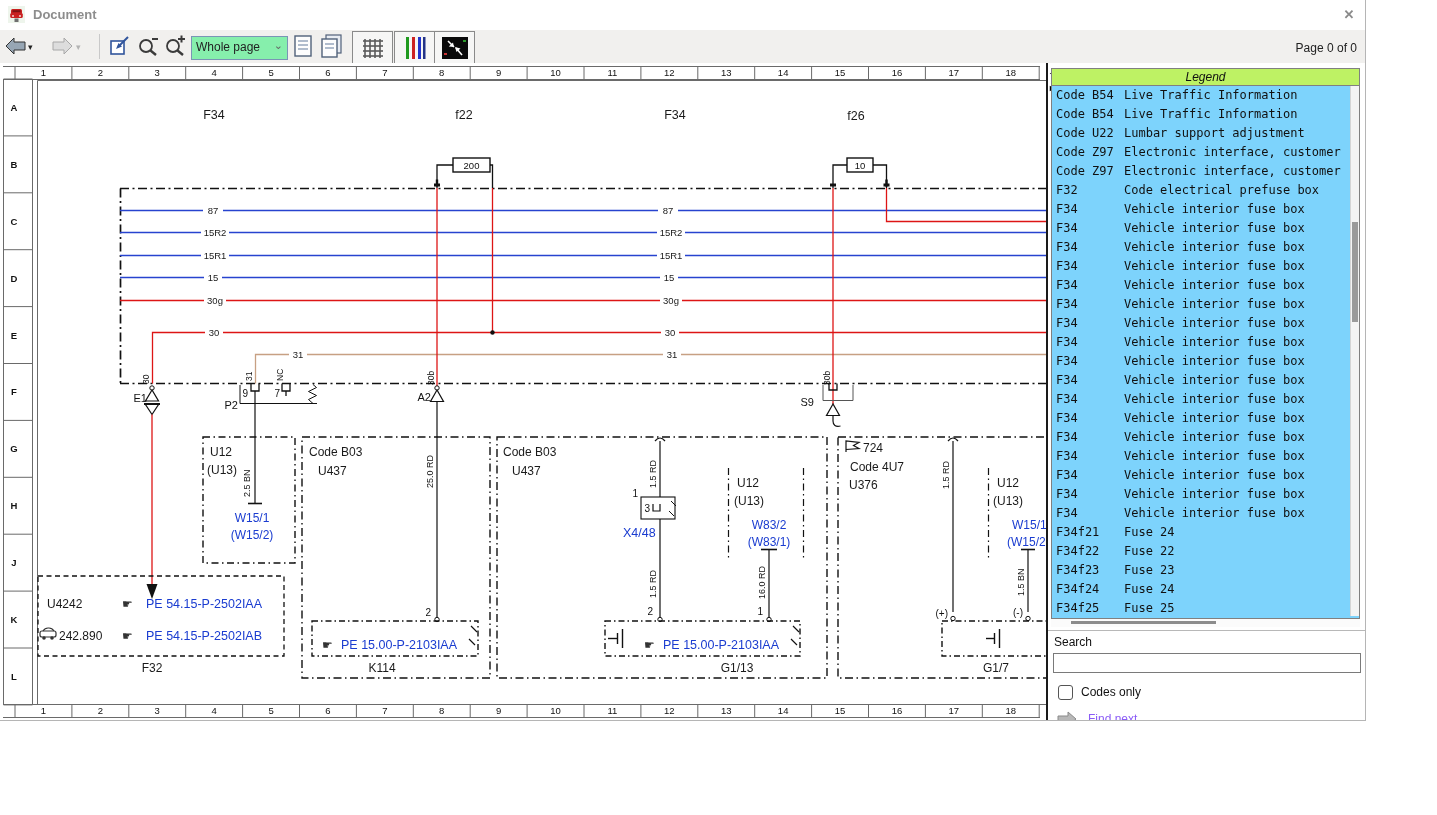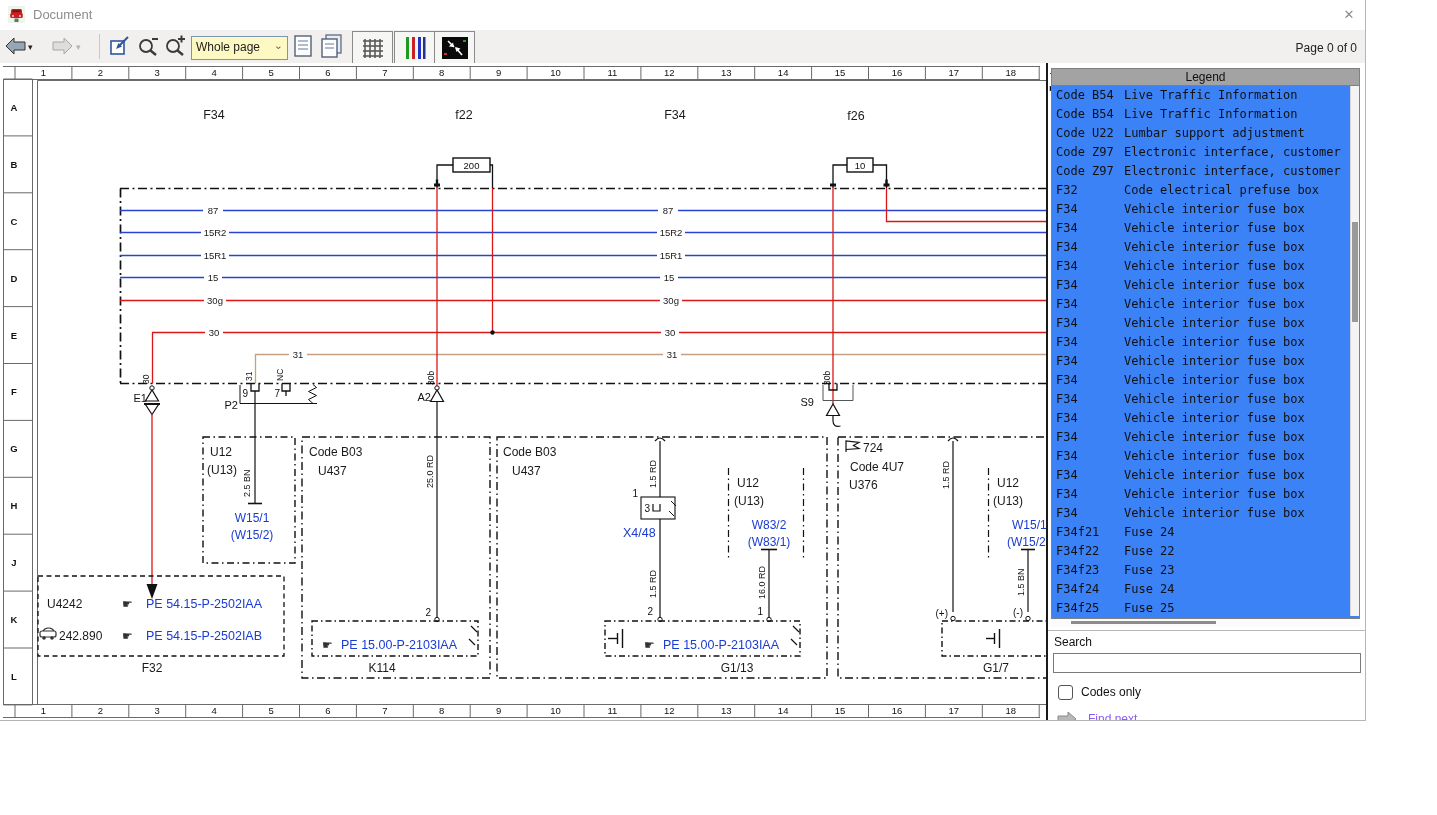--- a/index.html
+++ b/index.html
@@ -1,45 +1,45 @@
 <!DOCTYPE html>
 <html><head>
 <meta charset="utf-8">
 <style>
   html,body{margin:0;padding:0;background:#fff;width:1437px;height:815px;overflow:hidden;
     font-family:"Liberation Sans",sans-serif;}
   #window{position:absolute;left:0;top:0;width:1365px;height:720px;background:#fff;
     border-right:1px solid #b5b5b5;border-bottom:1px solid #b5b5b5;overflow:hidden;}
   
-  #titlebar{position:absolute;left:0;top:0;width:100%;height:30px;background:#fff;border-bottom:1px solid #e2e2e2;}
+  #titlebar{position:absolute;left:0;top:0;width:100%;height:30px;background:#fff;border-bottom:1px solid #e2e2e2;font-weight:bold;}
   #title-icon{position:absolute;left:8px;top:6px;width:17px;height:17px;}
   #title-text{position:absolute;left:33px;top:7px;font-size:13px;color:#8d8d8d;}
   #close-btn{position:absolute;right:6px;top:5px;width:20px;height:20px;text-align:center;
     font-size:13px;color:#8a8a8a;cursor:default;line-height:20px;}
   
   #toolbar{position:absolute;left:0;top:30px;width:100%;height:33px;background:#f1f0ee;border-bottom:2px solid #474747;}
   .tb{position:absolute;top:0;height:33px;display:flex;align-items:center;}
   #tb-sep1{position:absolute;left:99px;top:4px;width:1px;height:25px;background:#c9c9c9;}
-  #page-select{position:absolute;left:191px;top:6px;width:95px;height:22px;border:1px solid #7a95b5;background:#fef9c3;
+  #page-select{position:absolute;left:191px;top:6px;width:95px;height:22px;border:1px solid #7a95b5;background:#86efac;
     font-size:12px;color:#222;}
   #page-select .val{position:absolute;left:4px;top:3px;}
   #page-select .chev{position:absolute;right:4px;top:2px;color:#666;font-size:11px;}
   .tbtn{position:absolute;top:1px;width:39px;height:31px;border:1px solid #8a8a8a;background:#f6f6f5;
     display:flex;align-items:center;justify-content:center;}
   #page-status{position:absolute;right:8px;top:11px;font-size:12px;color:#222;padding-left:48px;}
   
   #canvas{position:absolute;left:0;top:63px;width:1046px;height:657px;background:#fff;overflow:hidden;}
   
   #legend-panel{position:absolute;left:1046px;top:63px;width:319px;height:657px;background:#fff;
     border-left:2px solid #1a1a1a;overflow:hidden;}
   .splitter-arrow{position:absolute;left:0px;font-size:9px;color:#000;line-height:9px;}
   #legend-header{position:absolute;left:3px;top:5px;right:7px;height:16px;border:1px solid #808080;
-    background:#a3a3a3;text-align:center;font-size:12px;color:#111;line-height:16px;}
+    background:#bef264;text-align:center;font-size:12px;color:#111;line-height:16px;font-style:italic;}
   #legend-list{position:absolute;left:3px;top:22px;right:7px;height:532px;border:1px solid #808080;
-    background:#3b82f6;overflow:hidden;font-family:"DejaVu Sans Mono",monospace;font-size:12px;color:#111;}
+    background:#7dd3fc;overflow:hidden;font-family:"DejaVu Sans Mono",monospace;font-size:12px;color:#111;}
   .lrow{height:19px;line-height:19px;white-space:pre;padding-left:4px;}
   .lcode{display:inline-block;width:68px;white-space:pre;}
   #legend-vscroll{position:absolute;right:0;top:0;width:8px;height:530px;background:#f4f4f4;border-left:1px solid #d5d5d5;}
   #legend-vthumb{position:absolute;left:1px;top:136px;width:6px;height:100px;background:#9a9a9a;}
   #legend-hscroll{position:absolute;left:3px;top:556px;right:7px;height:8px;background:#fbfbfb;}
   #legend-hthumb{position:absolute;left:20px;top:2px;width:145px;height:3px;background:#8c8c8c;}
   #legend-divider{position:absolute;left:0;top:567px;right:0;height:1px;background:#b8b8b8;}
   #search-label{position:absolute;left:6px;top:572px;font-size:12px;color:#111;}
   #search-input{position:absolute;left:5px;top:590px;width:300px;height:18px;border:1px solid #7a7a7a;
     background:#fff;font-size:12px;padding:0 3px;outline:none;}

